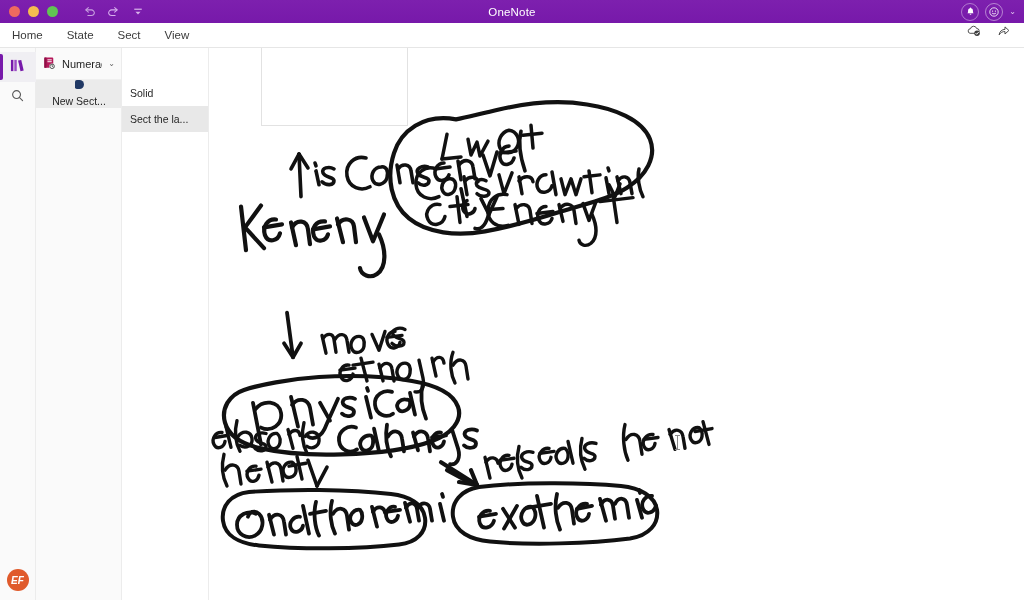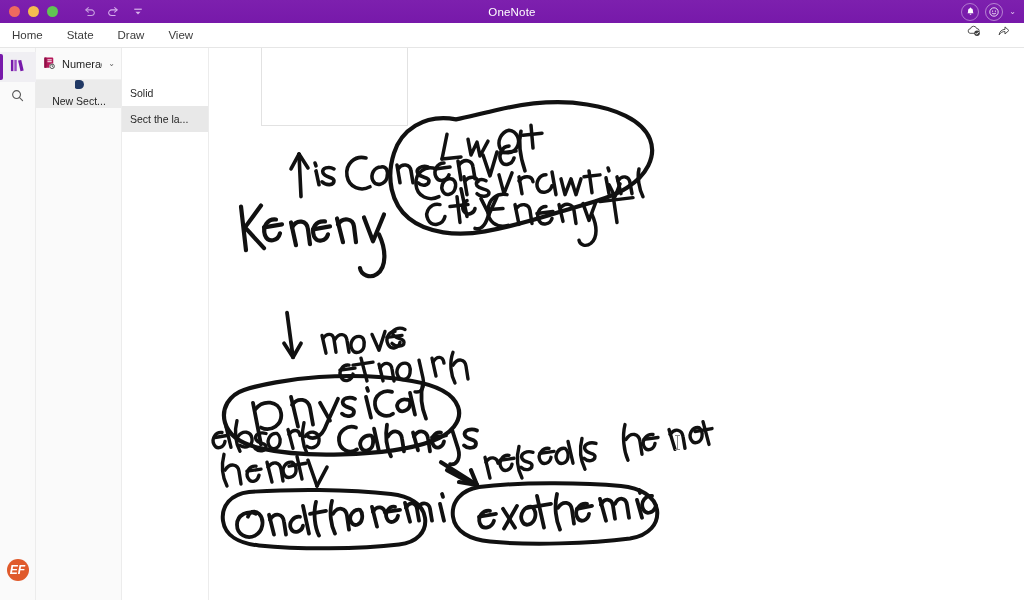--- a/index.html
+++ b/index.html
@@ -100,23 +100,23 @@
   }
   .rail-btn.active { background: #f0eff3; }
   .rail-btn.active::before {
     content: ""; position: absolute; left: 0; top: 2px; bottom: 2px;
     width: 3px; background: #7719aa; border-radius: 0 2px 2px 0;
   }
   .rail-spacer { flex: 1 1 auto; }
   .avatar {
     width: 22px; height: 22px; border-radius: 50%;
     background: #e05a2b;
-    color: #ffffff; font-size: 12px; font-weight: bold;
+    color: #ffffff; font-size: 10px; font-weight: bold;
     display: flex; align-items: center; justify-content: center;
-    margin-bottom: 19px;
+    margin-bottom: 9px;
     font-style: italic;
   }
 
   
   .sections {
     width: 86px; flex: 0 0 86px;
     background: #fafafa;
     border-right: 1px solid #ececec;
     display: flex; flex-direction: column;
   }
@@ -241,21 +241,21 @@
         </svg>
       </span>
       <span class="title-caret">⌄</span>
     </div>
   </div>
 
   <div class="ribbon">
     <div class="ribbon-tabs">
       <div class="rtab">Home</div>
       <div class="rtab">State</div>
-      <div class="rtab">Draw</div>
+      <div class="rtab">Sect</div>
       <div class="rtab">View</div>
     </div>
     <div class="ribbon-right">
       <span class="ricon">
         <svg width="16" height="16" viewBox="0 0 18 18">
           <path d="M4.6 11.6a2.6 2.6 0 0 1 .45-5.16A3.6 3.6 0 0 1 12 6.2a2.7 2.7 0 0 1 .6 5.35z" fill="none" stroke="#4b4b4b" stroke-width="1.1" stroke-linejoin="round"></path>
           <circle cx="12.4" cy="11.6" r="3.1" fill="#3c3c3c"></circle>
           <path d="M11 11.6l1 1.1 2-2.2" stroke="#ffffff" stroke-width="1.1" fill="none" stroke-linecap="round" stroke-linejoin="round"></path>
         </svg>
       </span>

